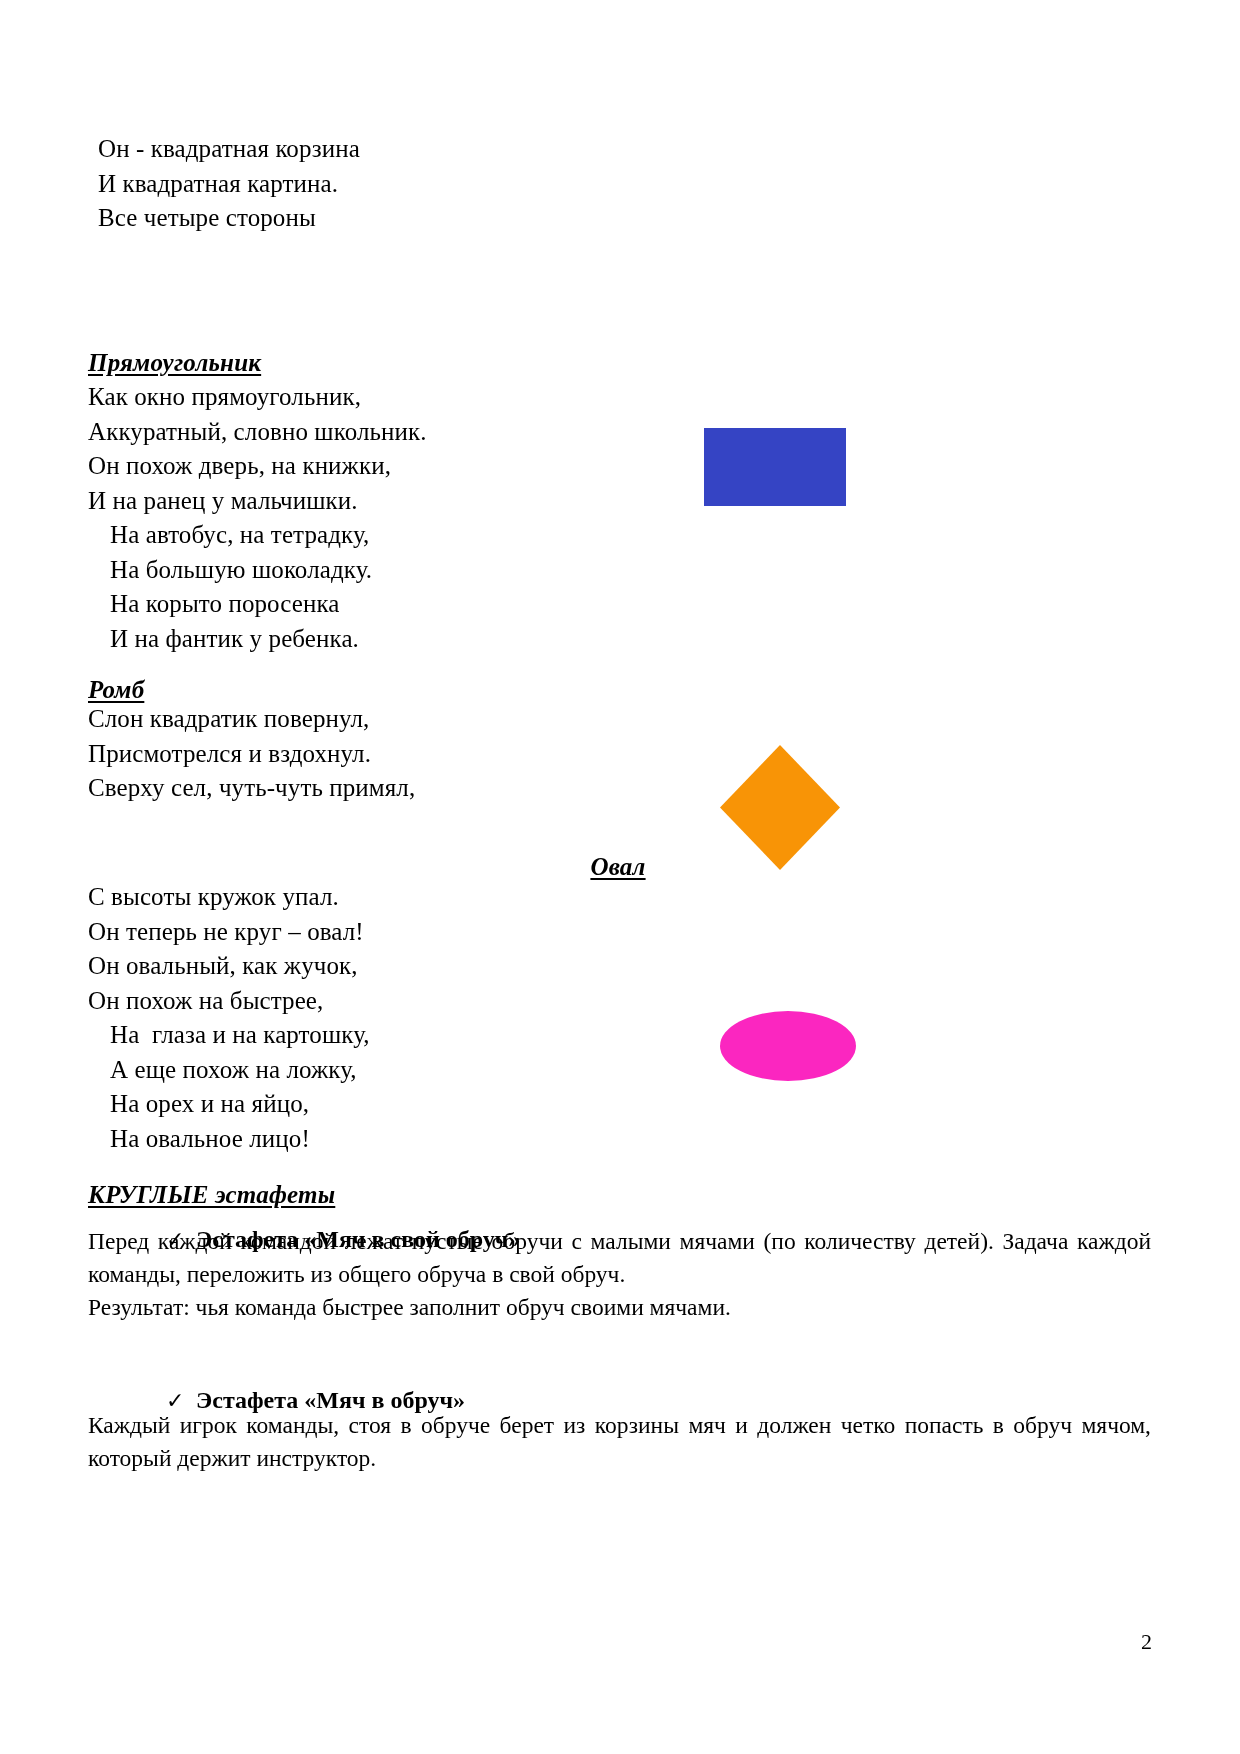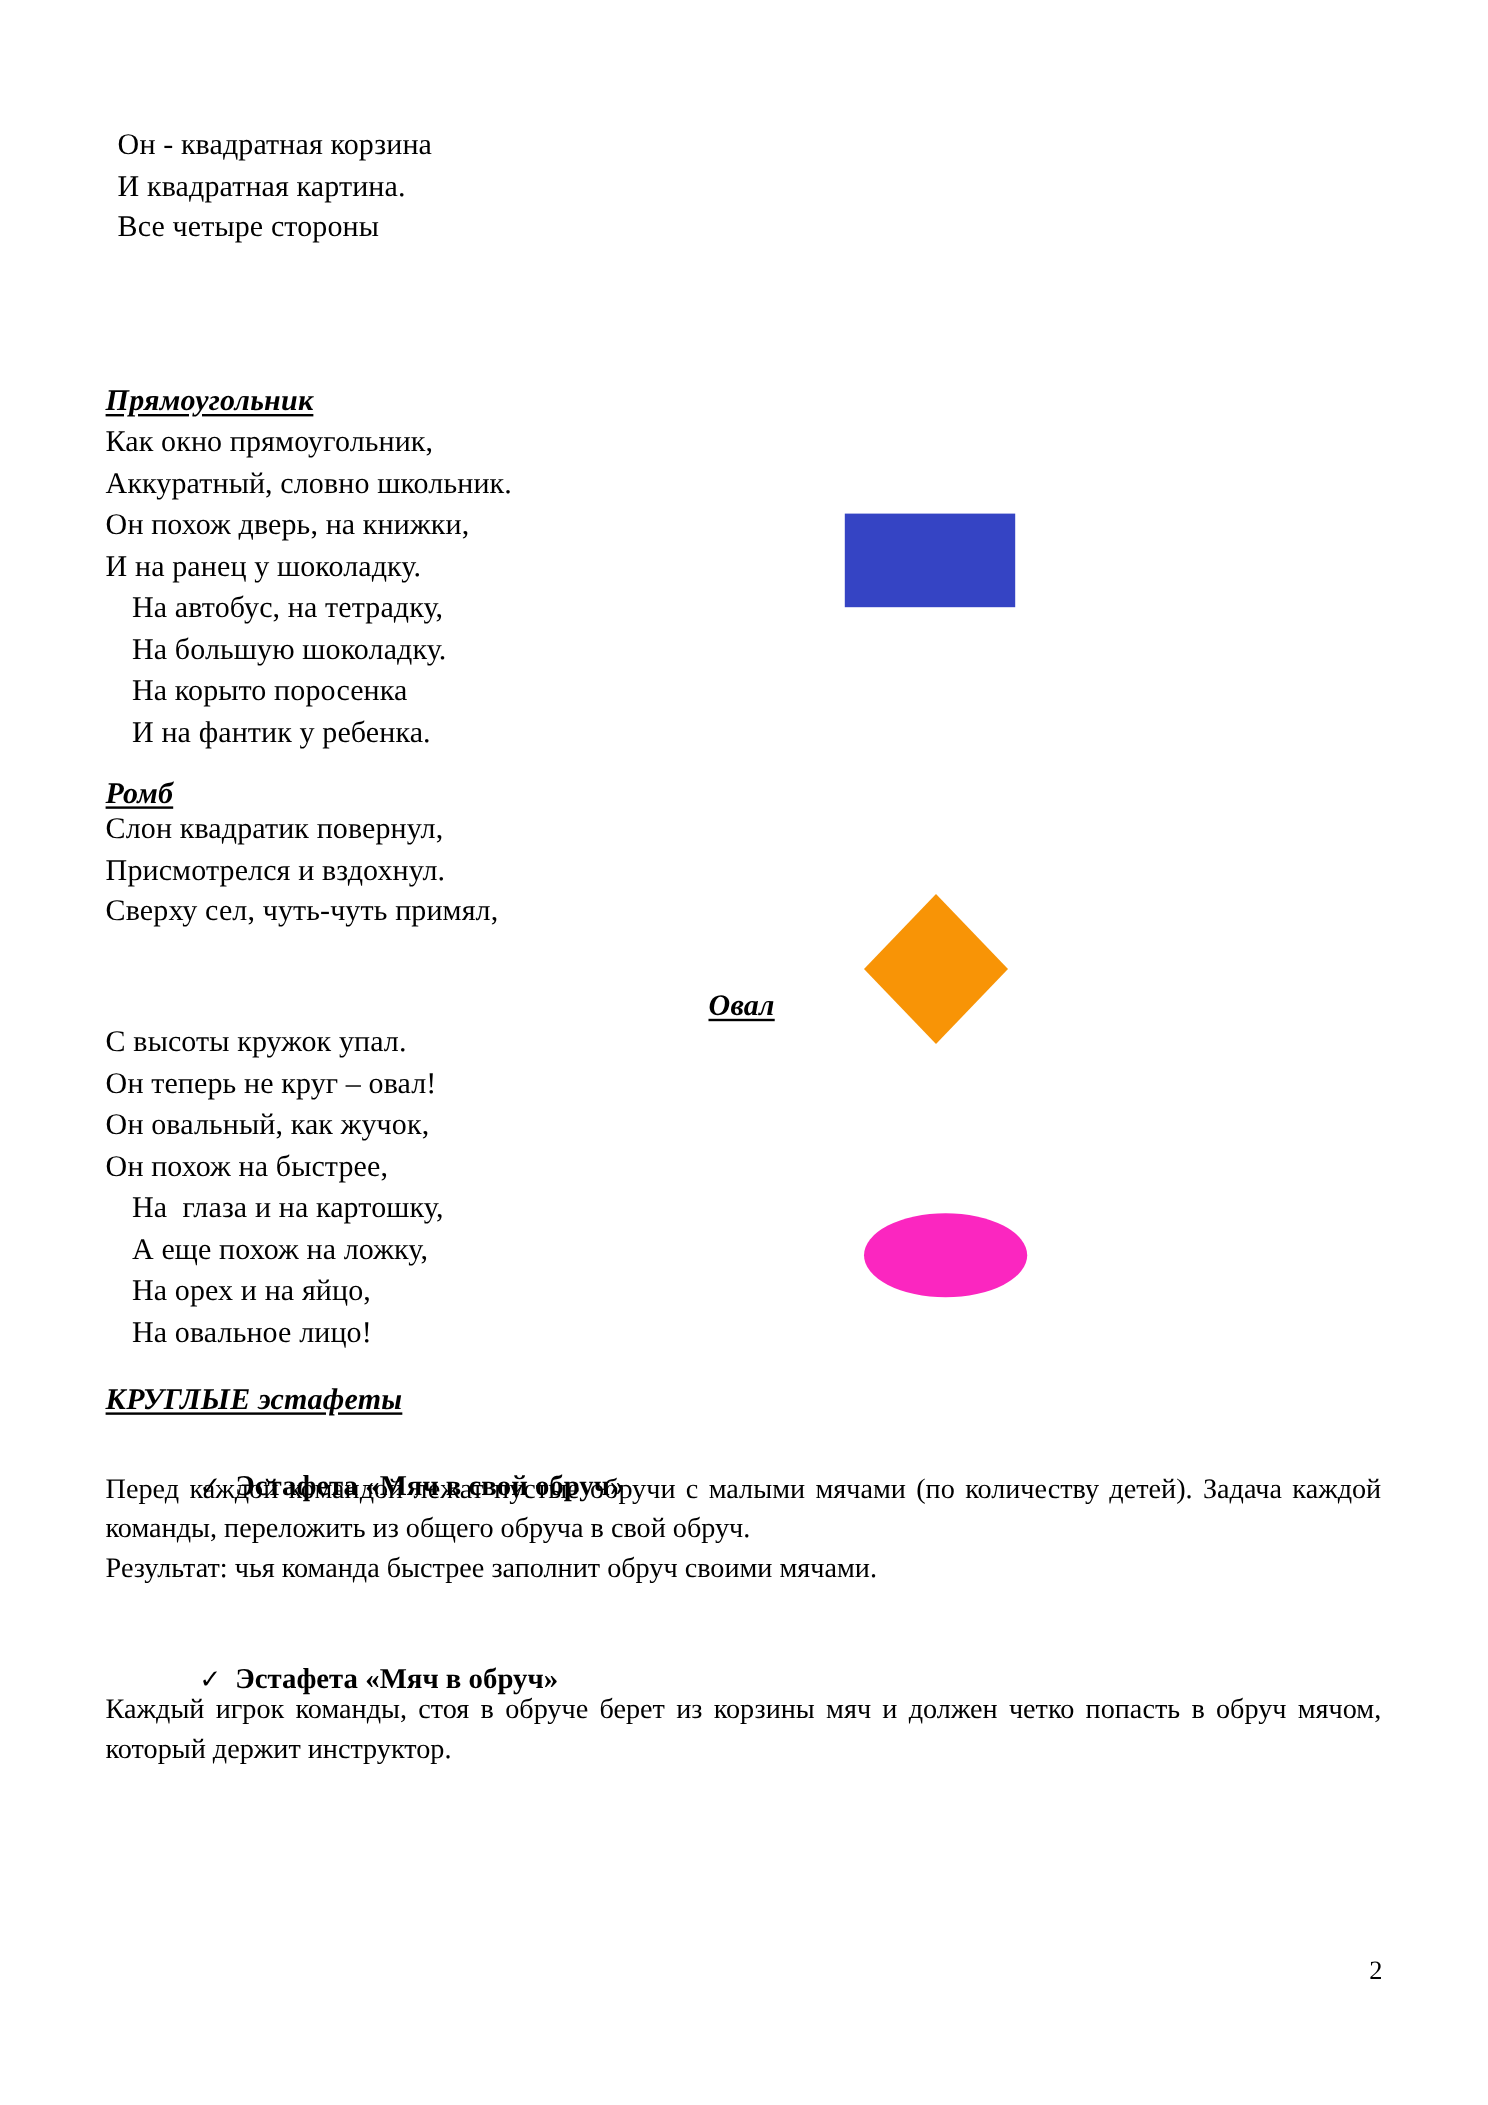--- a/index.html
+++ b/index.html
@@ -18,20 +18,21 @@
     height: 1754px;
     background: #ffffff;
     overflow: hidden;
     box-sizing: border-box;
   }
   
   .block {
     position: absolute;
     left: 88px;
     width: 1060px;
+    margin-top: 28px;
   }
   .poem-line {
     font-size: 25px;
     line-height: 34.5px;
     white-space: pre;
     letter-spacing: 0.1px;
   }
   .poem-line.indent {
     padding-left: 22px;
   }
@@ -148,21 +149,21 @@
     <div class="poem-line">Все четыре стороны</div>
   </div>
 
   <div class="block head-wrap" id="head-rect">
     <span class="section-head">Прямоугольник</span>
   </div>
   <div class="block" id="stanza-rect">
     <div class="poem-line">Как окно прямоугольник,</div>
     <div class="poem-line">Аккуратный, словно школьник.</div>
     <div class="poem-line">Он похож дверь, на книжки,</div>
-    <div class="poem-line">И на ранец у шоколадку.</div>
+    <div class="poem-line">И на ранец у мальчишки.</div>
     <div class="poem-line indent">На автобус, на тетрадку,</div>
     <div class="poem-line indent">На большую шоколадку.</div>
     <div class="poem-line indent">На корыто поросенка</div>
     <div class="poem-line indent">И на фантик у ребенка.</div>
   </div>
 
   <div class="block head-wrap" id="head-rhomb">
     <span class="section-head">Ромб</span>
   </div>
   <div class="block" id="stanza-rhomb">

